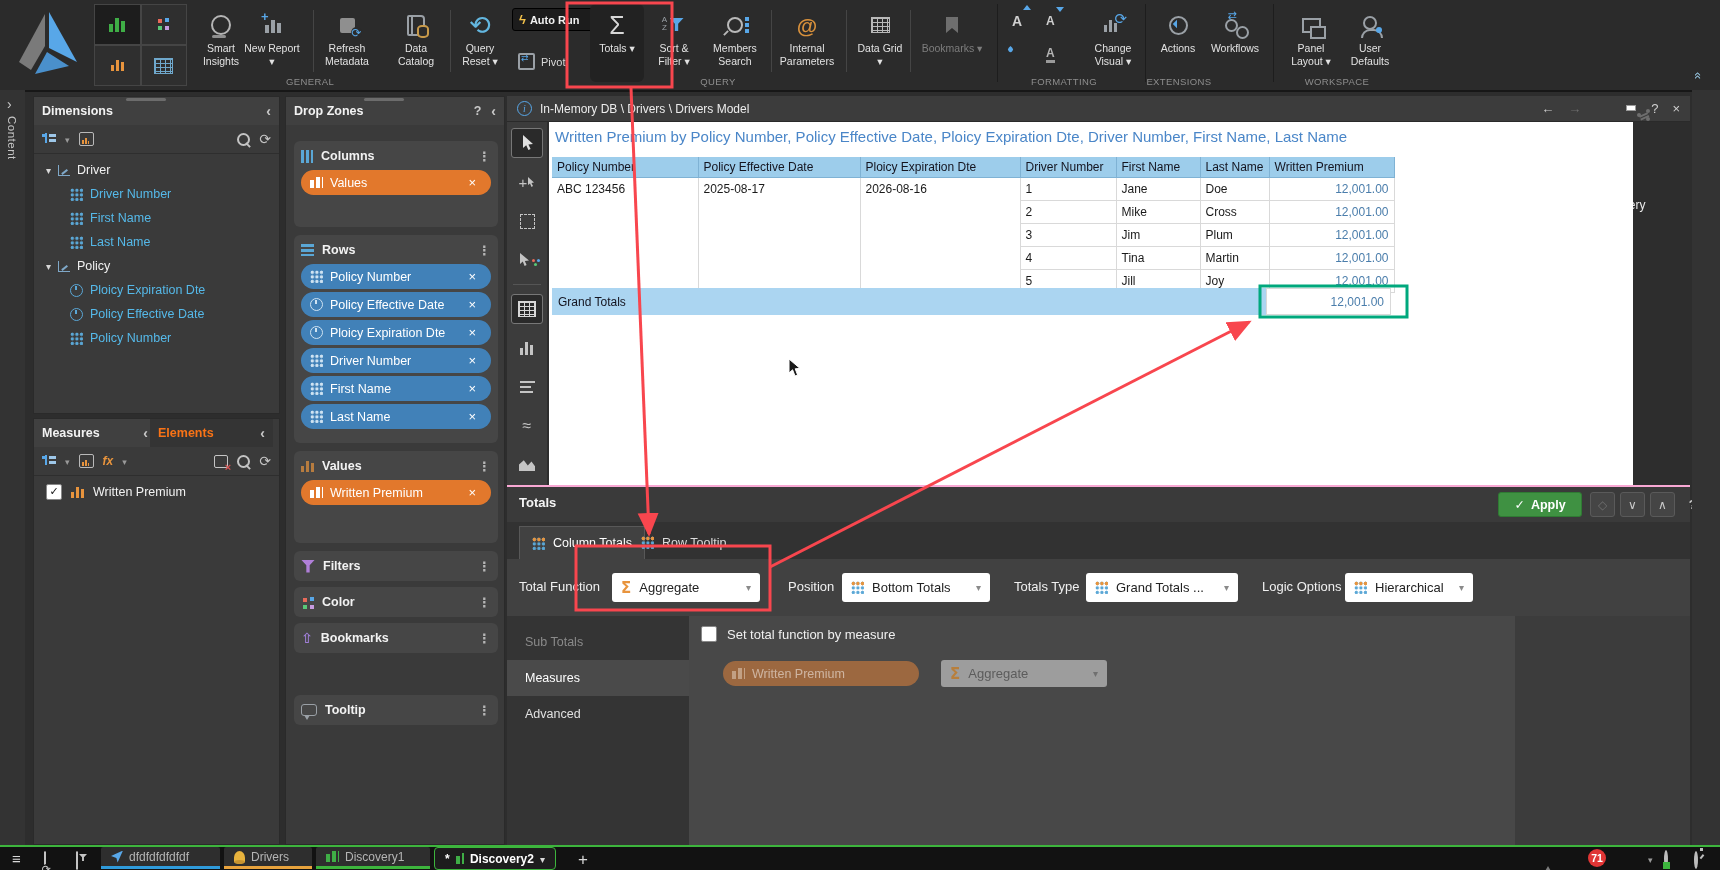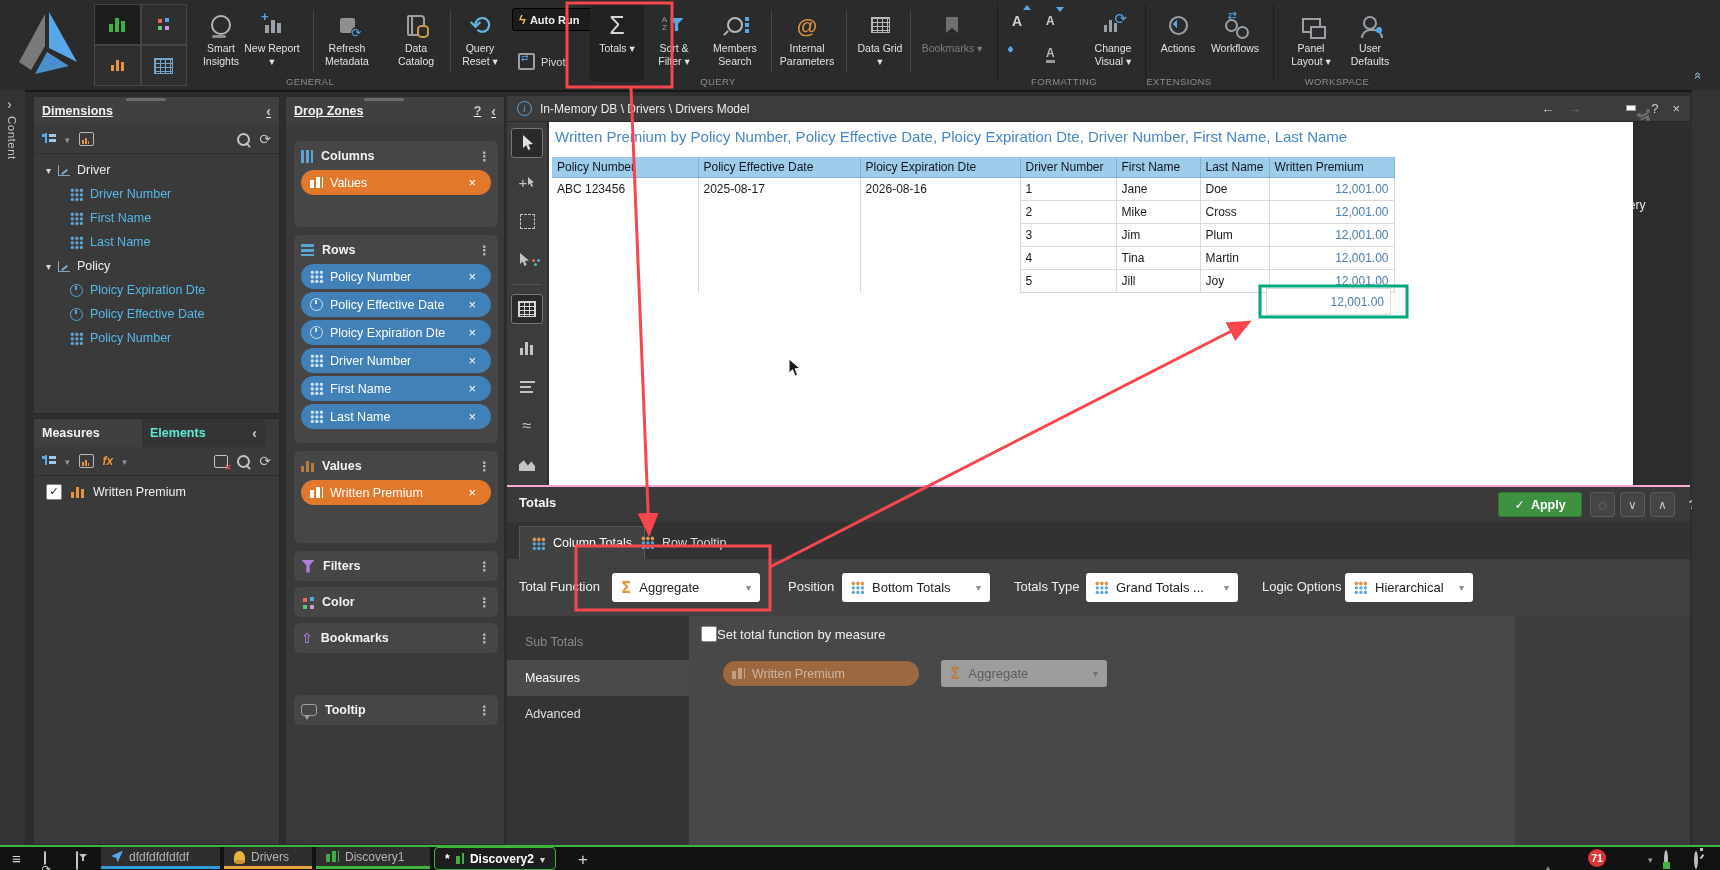--- a/index.html
+++ b/index.html
@@ -132,21 +132,21 @@
   .menu-dots::after{content:"⋮";color:#b5b5b5;font-size:13px;}
   .x-glyph::after{content:"×";font-size:13px;}
   .coll-l::after{content:"‹";color:#c9c9c9;font-size:14px;}
   .coll-r::after{content:"›";color:#c9c9c9;font-size:14px;}
   .grip{position:absolute;height:3px;width:40px;border-radius:2px;background:#8f8f8f;opacity:.55;}
 
   
   .lrail{position:absolute;left:0;top:90px;width:25px;height:755px;background:#333;}
   .vtext{writing-mode:vertical-rl;font-size:11.5px;color:#c6c6c6;letter-spacing:.5px;}
   .panel{position:absolute;background:#3a3a3a;border:1px solid #2a2a2a;box-sizing:border-box;}
-  .phead{height:28px;display:flex;align-items:center;padding:0 8px;background:#404040;font-weight:bold;font-size:12.5px;color:#f2f2f2;text-decoration:underline;}
+  .phead{height:28px;display:flex;align-items:center;padding:0 8px;background:#404040;font-weight:bold;font-size:12.5px;color:#f2f2f2;}
   .ptool{height:28px;display:flex;align-items:center;gap:9px;padding:0 8px;border-bottom:1px solid #2e2e2e;}
   .spacer{flex:1;}
   .trow{display:flex;align-items:center;gap:7px;height:24px;font-size:12.5px;}
   .trow.group{padding-left:12px;color:#f0f0f0;}
   .trow.leaf{padding-left:36px;color:#55b9e9;}
   .tabhead{position:absolute;height:28px;display:flex;align-items:center;padding:0 8px;font-weight:bold;font-size:12.5px;box-sizing:border-box;}
   .cb{width:14px;height:14px;background:#fff;border:1px solid #888;border-radius:2px;color:#111;font-size:11px;line-height:13px;text-align:center;flex:none;}
 
   
   .card{position:absolute;left:8px;width:204px;background:#464646;border-radius:6px;padding:4px 7px;box-sizing:border-box;}
@@ -482,21 +482,21 @@
       </div>
     </div>
   </div>
 
   <div class="panel" style="left:33px;top:418px;width:247px;height:427px">
     <div class="tabhead" style="left:0;top:0;width:122px;background:#404040;color:#f2f2f2">
       <span>Measures</span>
       <span class="spacer"></span>
       <span class="coll-l"></span>
     </div>
-    <div class="tabhead" style="left:108px;top:0;width:123px;background:#343434;color:#5eead4">
+    <div class="tabhead" style="left:116px;top:0;width:123px;background:#343434;color:#f97316">
       <span>Elements</span>
       <span class="spacer"></span>
       <span class="coll-l"></span>
     </div>
     <div class="ptool" style="margin-top:28px">
       <span class="i-tree"></span>
       <span class="caret sm"></span>
       <span class="i-clip"></span>
       <span style="color:#e8943d;font-style:italic;font-weight:bold;font-size:12px">fx</span>
       <span class="caret sm"></span>
@@ -728,20 +728,23 @@
           <td class="bb num">12,001.00</td>
         </tr>
         <tr>
           <td class="bb">5</td>
           <td class="bb">Jill</td>
           <td class="bb">Joy</td>
           <td class="bb num">12,001.00</td>
         </tr>
       </tbody>
     </table>
+    <div class="grandband">
+      <span>Grand Totals</span>
+    </div>
     <div class="grandcell">12,001.00</div>
   </div>
 
   <div class="totalspanel">
     <div class="tp-title">Totals</div>
     <button class="applybtn" style="left:991px;top:5px">
       <span>✓</span>
       <span>Apply</span>
     </button>
     <button class="sqbtn dim" style="left:1083px;top:5px">◇</button>
@@ -788,21 +791,21 @@
         <span>Sub Totals</span>
       </div>
       <div class="subtab on" style="top:44px">
         <span>Measures</span>
       </div>
       <div class="subtab" style="top:80px">
         <span>Advanced</span>
       </div>
     </div>
     <div class="subcontent">
-      <div class="flex" style="margin:10px 0 0 12px;">
+      <div class="flex" style="margin:10px 0 0 12px;gap:10px">
         <span class="cb" style="background:#fff"></span>
         <span style="font-size:13px;color:#f0f0f0">Set total function by measure</span>
       </div>
       <div class="flex" style="margin:16px 0 0 34px;gap:22px">
         <div class="chip dischip">
           <span class="i-bars sm" style="--c:#e8d9c8"></span>
           <span>Written Premium</span>
         </div>
         <div class="dd disabled" style="position:relative;left:0;top:0;width:166px;height:27px">
           <span class="sig">Σ</span>

